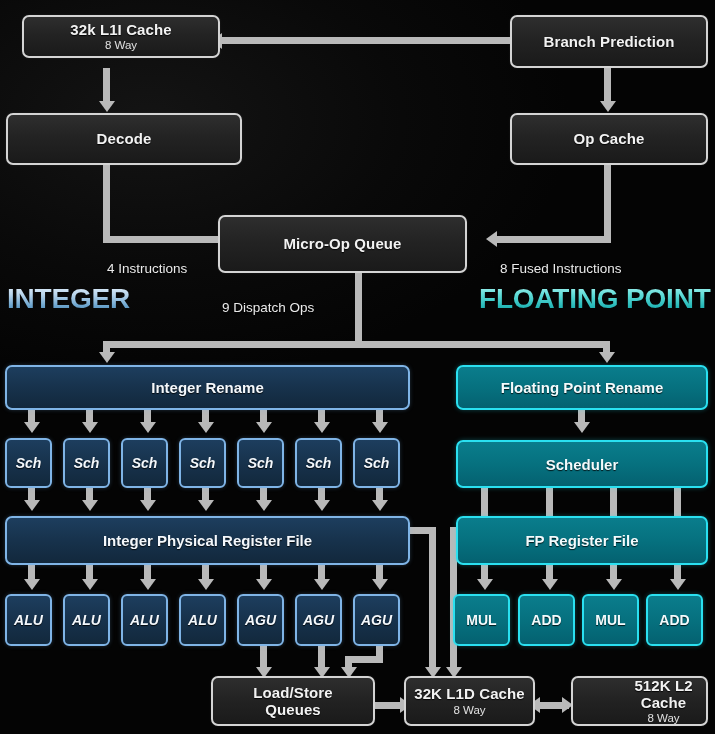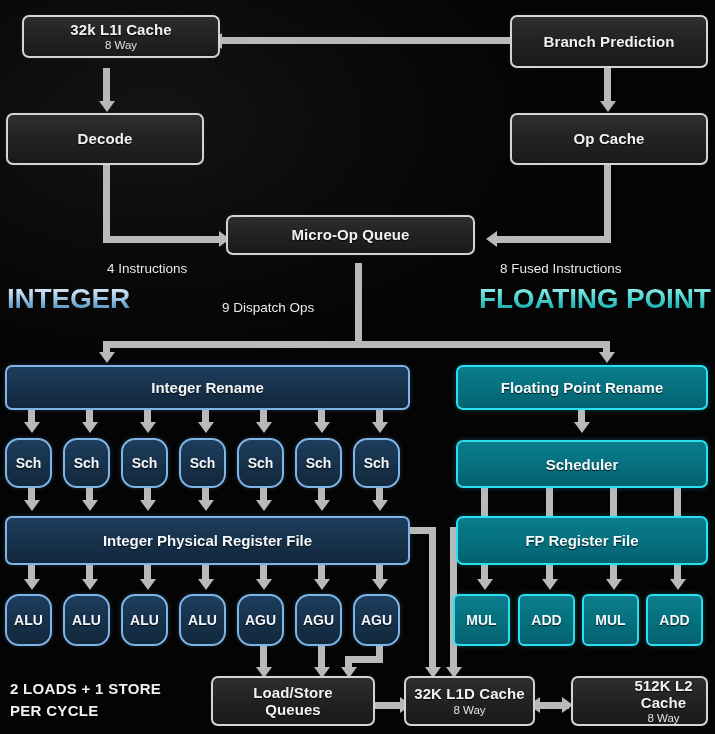--- a/index.html
+++ b/index.html
@@ -47,21 +47,21 @@
     position: absolute;
     border: 2px solid #7fb4e6;
     border-radius: 7px;
     background: linear-gradient(180deg, #1d3e5e 0%, #17324c 50%, #12283c 100%);
     display: flex; align-items: center; justify-content: center;
     color: #f4f8fc; text-align: center;
     font-size: 15px; font-weight: bold;
     text-shadow: 0 1px 1px rgba(0,0,0,.85);
     box-shadow: 0 0 4px rgba(120,180,235,0.25);
   }
-  .iblk.sm { font-size: 14px; border-radius: 14px; }
+  .iblk.sm { font-size: 14px; border-radius: 6px; font-style: italic; }
 
   
   .fblk {
     position: absolute;
     border: 2px solid #2ae0f0;
     border-radius: 7px;
     background: linear-gradient(180deg, #0a7d8c 0%, #06717f 50%, #046170 100%);
     display: flex; align-items: center; justify-content: center;
     color: #f2fbfd; text-align: center;
     font-size: 15px; font-weight: bold;
@@ -233,29 +233,29 @@
 
   <div class="blk" style="left:6px; top:15px; width:198px; height:43px;margin-left:16px;">
     <div class="t1">32k L1I Cache</div>
     <div class="t2">8 Way</div>
   </div>
 
   <div class="blk" style="left:510px; top:15px; width:198px; height:53px;">
     <div class="t1">Branch Prediction</div>
   </div>
 
-  <div class="blk" style="left:6px; top:113px; width:198px; height:52px;">
+  <div class="blk" style="left:6px; top:113px; width:236px; height:52px;">
     <div class="t1">Decode</div>
   </div>
 
   <div class="blk" style="left:510px; top:113px; width:198px; height:52px;">
     <div class="t1">Op Cache</div>
   </div>
 
-  <div class="blk" style="left:226px; top:215px; width:249px; height:40px;">
+  <div class="blk" style="left:218px; top:215px; width:249px; height:58px;">
     <div class="t1">Micro-Op Queue</div>
   </div>
 
   <div class="cap" style="left:107px; top:261px;">4 Instructions</div>
   <div class="cap" style="left:500px; top:261px;">8 Fused Instructions</div>
   <div class="cap" style="left:222px; top:300px;">9 Dispatch Ops</div>
 
   <div class="head int" style="left:7px; top:283px;">INTEGER</div>
   <div class="head fp" style="left:479px; top:283px;">FLOATING POINT</div>
 
@@ -329,24 +329,20 @@
   <div class="fblk sm" style="left:518px; top:594px; width:57px; height:52px;">
       <span>ADD</span>
     </div>
   <div class="fblk sm" style="left:582px; top:594px; width:57px; height:52px;">
       <span>MUL</span>
     </div>
   <div class="fblk sm" style="left:646px; top:594px; width:57px; height:52px;">
       <span>ADD</span>
     </div>
 
-  <div class="bigcap" style="left:10px; top:678px;">
-    <div>2 LOADS + 1 STORE</div>
-    <div>PER CYCLE</div>
-  </div>
 
   <div class="blk" style="left:211px; top:676px; width:164px; height:50px;">
     <div class="t1">Load/Store</div>
     <div class="t1">Queues</div>
   </div>
 
   <div class="blk" style="left:404px; top:676px; width:131px; height:50px;">
     <div class="t1">32K L1D Cache</div>
     <div class="t2">8 Way</div>
   </div>

